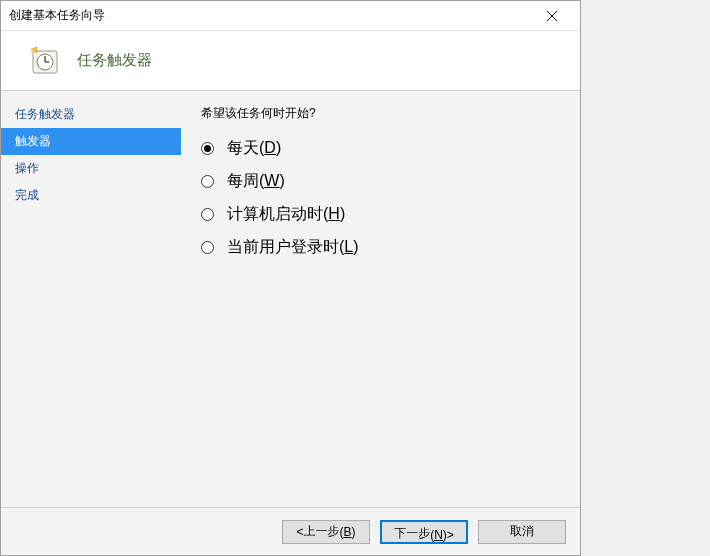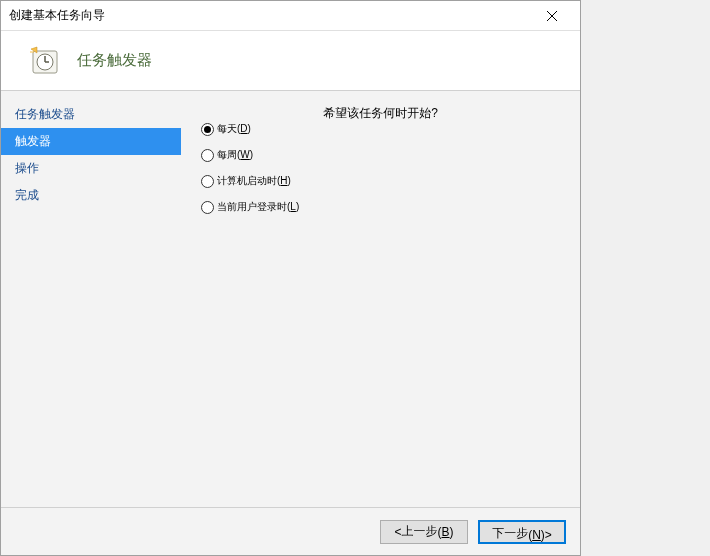--- a/index.html
+++ b/index.html
@@ -79,32 +79,32 @@
       background: #2e90ef;
       color: #ffffff;
     }
     .content {
       flex: 1;
       padding: 14px 20px;
     }
     .content-question {
       font-size: 12px;
       color: #000;
-      text-align: center;
+      margin-bottom: 16px;
     }
     .radio-group {
       display: flex;
       flex-direction: column;
       gap: 12px;
     }
     .radio-item {
       display: flex;
       align-items: center;
-      gap: 3px;
-      font-size: 10px;
+      gap: 13px;
+      font-size: 16px;
       cursor: pointer;
     }
     .radio-circle {
       width: 13px;
       height: 13px;
       border: 1px solid #333;
       border-radius: 50%;
       display: flex;
       align-items: center;
       justify-content: center;
@@ -211,15 +211,18 @@
         <u>B</u>
         <span>)</span>
     </div>
     <div class="btn default">
       <span>下一步</span>
       <span>(</span>
         <u>N</u>
         <span>)</span>
       <span> &gt;</span>
     </div>
+    <div class="btn">
+      <span>取消</span>
+    </div>
   </div>
 
 </div>
 
 </body></html>

